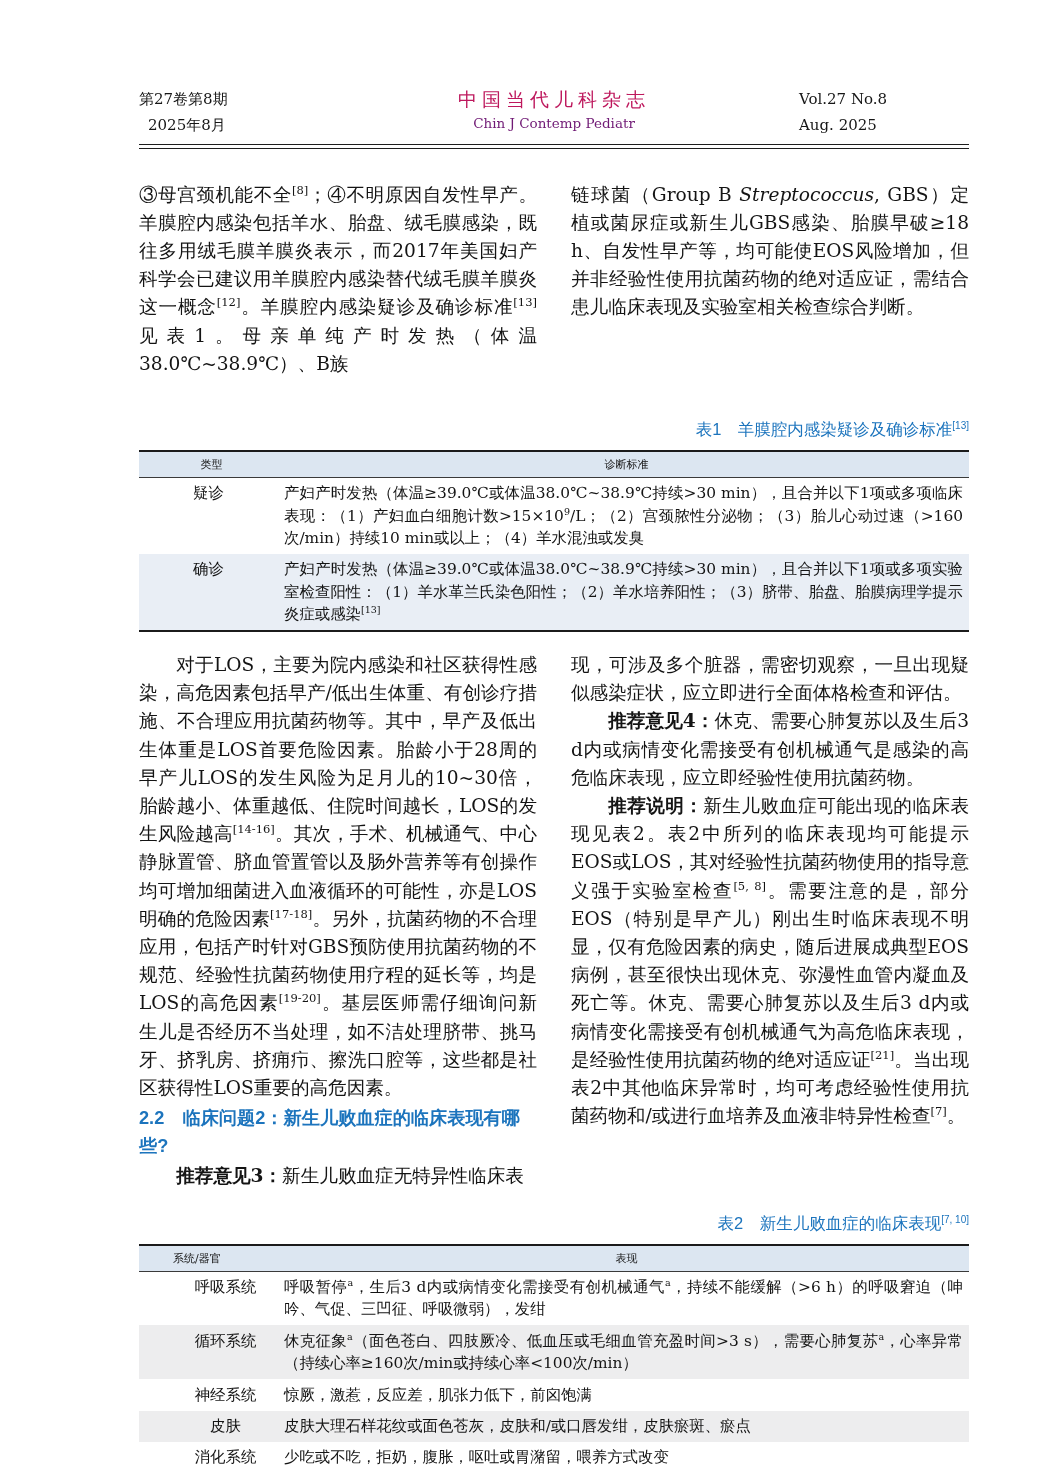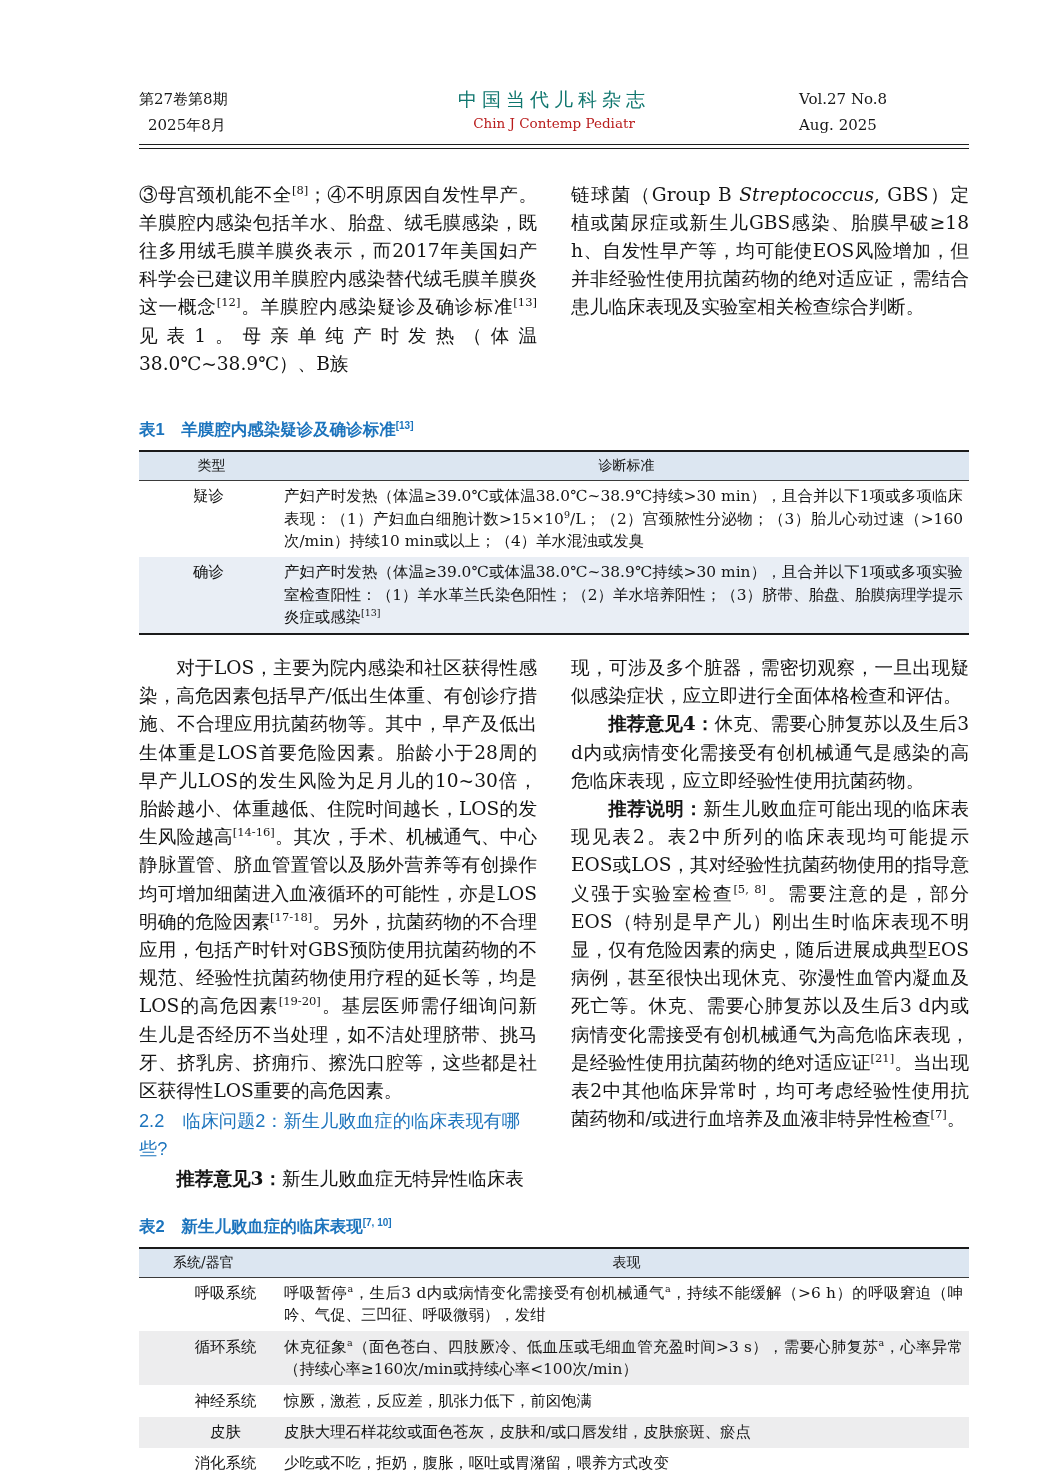--- a/index.html
+++ b/index.html
@@ -13,65 +13,65 @@
     color:#111;
     overflow:hidden;
     margin-left:29px;
   }
   
   .jheader{display:flex;justify-content:space-between;align-items:flex-start;}
   .jh-left,.jh-right{width:170px;font-size:15px;line-height:26px;color:#161616;}
   .jh-left .l2{padding-left:9px;}
   .jh-right{text-align:left;}
   .jh-center{flex:1;text-align:center;}
-  .jt-cn{font-size:19px;letter-spacing:5px;line-height:26px;color:#0f766e;}
-  .jt-en{font-size:13.5px;line-height:22px;color:#b91c1c;}
+  .jt-cn{font-size:19px;letter-spacing:5px;line-height:26px;color:#be185d;}
+  .jt-en{font-size:13.5px;line-height:22px;color:#701a75;}
   .double-rule{margin-top:6px;height:3px;border-top:1.6px solid #1d1d1d;border-bottom:1.6px solid #1d1d1d;}
   
   .cols{display:flex;gap:34px;justify-content:center;}
   .col{width:398px;font-size:18.6px;line-height:28.2px;text-align:justify;color:#141414;}
   .col p{margin:0;}
   .intro{margin-top:13px;}
   .body2{margin-top:19px;}
   p.indent{text-indent:2em;}
   sup{font-size:0.62em;line-height:0;vertical-align:super;}
   i{font-style:italic;}
   b{font-weight:bold;}
   
   .blue-heading{
     margin:2px 0 2px 0;
     font-family:"Liberation Sans", sans-serif;
-    font-weight:normal;
+    font-weight:bold;
     font-size:18.2px;line-height:28px;
     color:var(--accent,#1c74bd);
     text-align:left;
   }
   
   .tcaption{
-    text-align:left;
+    text-align:right;
     font-family:"Liberation Sans", sans-serif;
-    font-weight:bold;
+    font-weight:normal;
     font-size:16.5px;
     color:var(--accent,#1c74bd);
     margin:22px 0 9px 0;
   }
   .tcaption sup{font-size:10px;}
   table.dtable{
     width:100%;
     border-collapse:collapse;
     border-top:2.6px solid #1b1b1b;
     border-bottom:2.6px solid #1b1b1b;
     font-size:15.4px;
     color:#141414;
   }
   table.dtable col.c1{width:145px;}
   table.dtable th{
     background:var(--thbg,#dce6f1);
     font-weight:normal;
-    font-size:14px;
+    font-size:11px;
     padding:5px 2px;
     border-bottom:1px solid #3a3a3a;
   }
   table.dtable td{
     vertical-align:top;
     padding:4.5px 6px 4.5px 0;
     line-height:22.4px;
     text-align:justify;
   }
   table.t1 td.cell-type{text-align:center;padding-left:0;}

